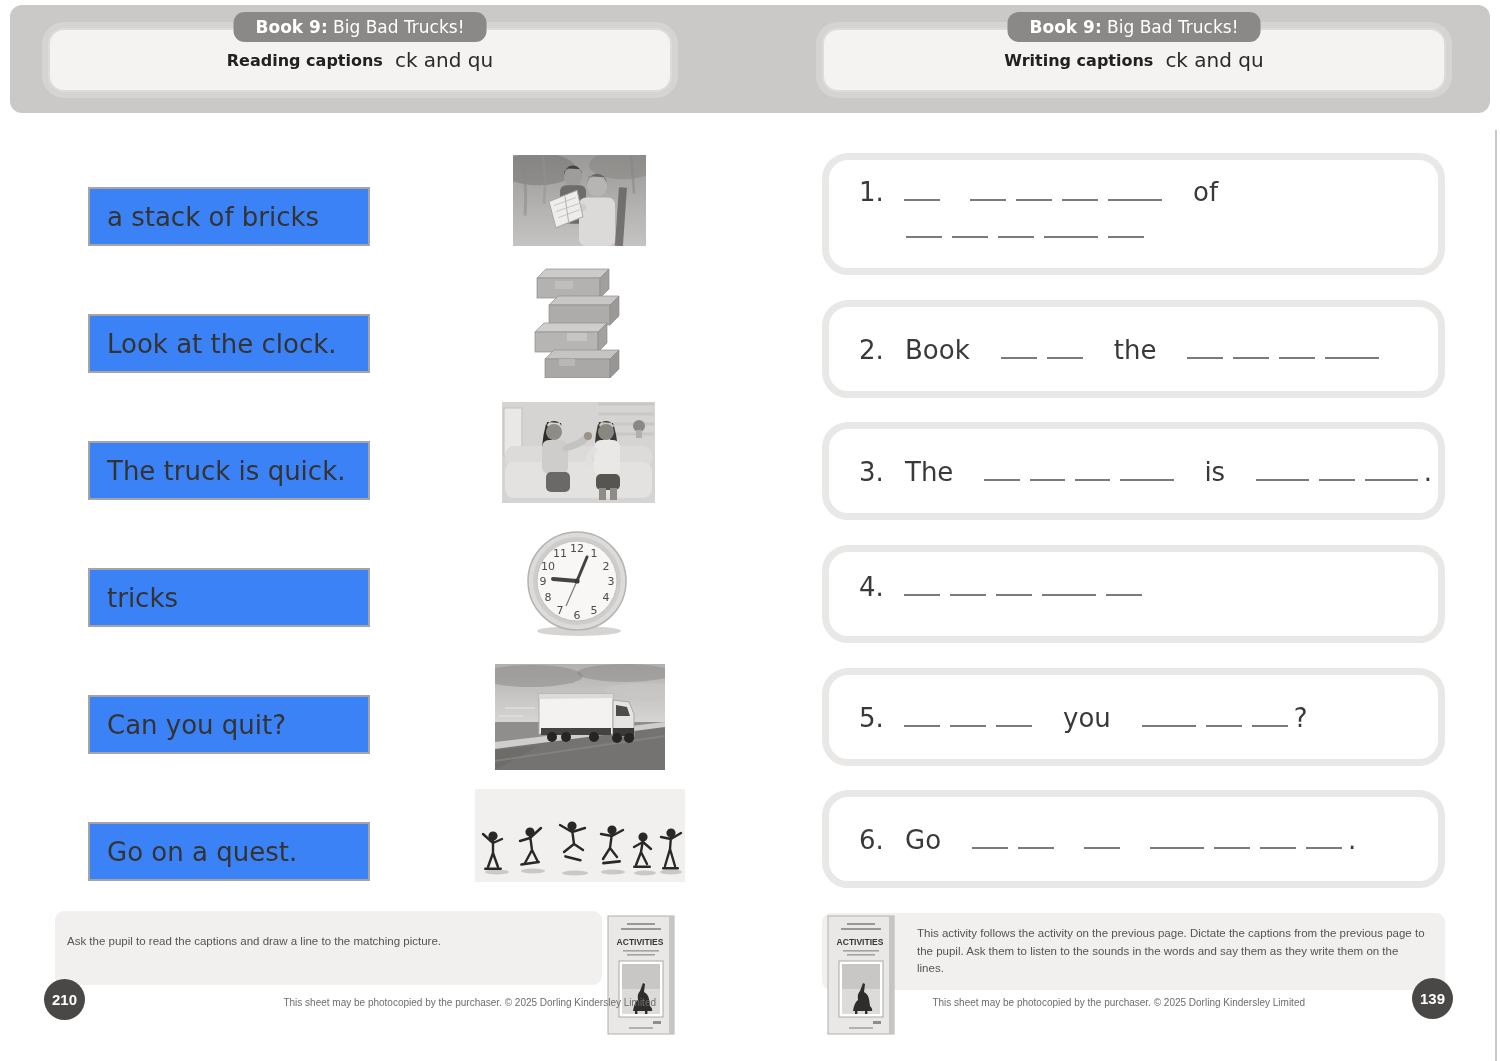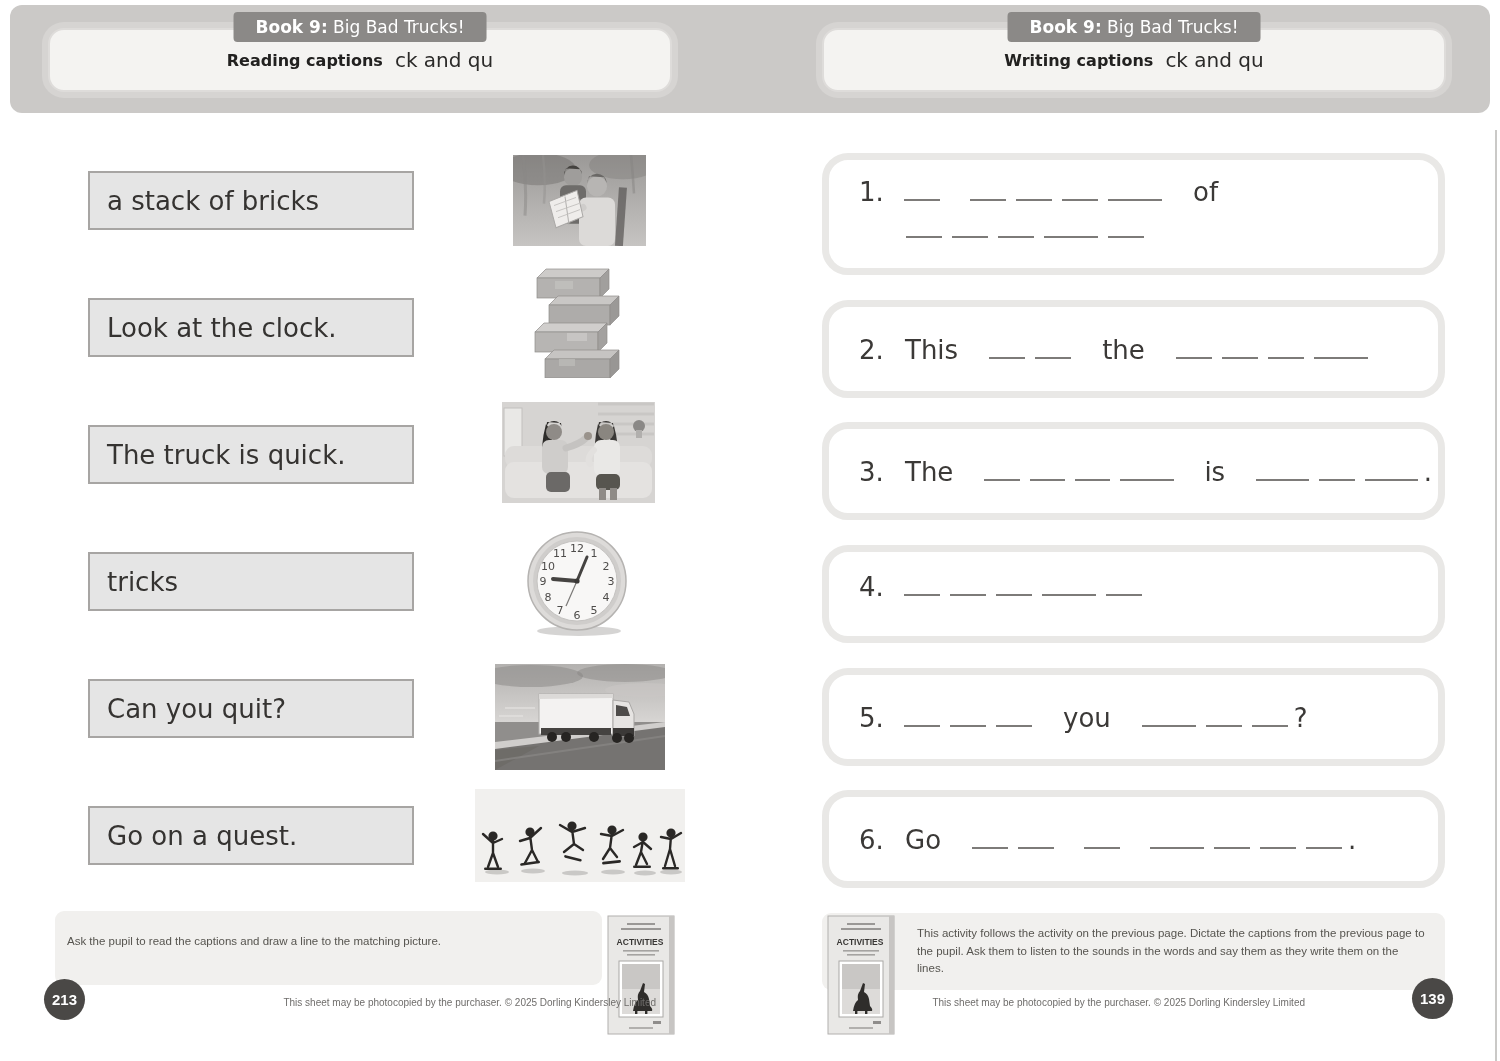--- a/index.html
+++ b/index.html
@@ -8,28 +8,28 @@
 
   
   .band{position:absolute;left:10px;right:10px;top:5px;height:108px;background:#cbc9c7;border-radius:12px;}
 
   
   .header-wrap{position:absolute;top:28px;width:624px;height:64px;}
   .header-wrap.left{left:48px;} .header-wrap.right{left:822px;}
   .header-box{position:absolute;inset:0;background:#f4f3f1;border:2px solid #dedcda;border-radius:16px;
               box-shadow:0 0 0 6px #d6d4d2;display:flex;align-items:center;justify-content:center;}
   .badge{position:absolute;top:-16px;left:50%;transform:translateX(-50%);background:#8b8987;color:#ffffff;
-         border-radius:4px;padding:5px 22px;font-size:17px;white-space:nowrap;z-index:3;}
+         border-radius:11px;padding:5px 22px;font-size:17px;white-space:nowrap;z-index:3;}
   .badge b{font-weight:bold;}
   .page-title{font-weight:bold;font-size:16px;color:#222120;}
   .page-subtitle{font-weight:normal;font-size:20px;color:#2b2a29;margin-left:12px;}
 
   
-  .caption-box{position:absolute;left:88px;width:326px;height:59px;background:#e5e5e5;border:2px solid #a7a5a3;
-               display:flex;align-items:center;padding-left:17px;box-sizing:border-box;font-size:26px;color:#353331;}
+  .caption-box{position:absolute;left:88px;width:282px;height:59px;background:#3b82f6;border:2px solid #a7a5a3;
+               display:flex;align-items:center;padding-left:17px;box-sizing:border-box;font-size:26px;color:#353331;margin-top:16px;}
   .caption-box:nth-of-type(1){top:171px;} .caption-box:nth-of-type(2){top:298px;}
   .caption-box:nth-of-type(3){top:425px;} .caption-box:nth-of-type(4){top:552px;}
   .caption-box:nth-of-type(5){top:679px;} .caption-box:nth-of-type(6){top:806px;}
 
   
   .photo{position:absolute;overflow:hidden;}
   .photo svg{display:block;width:100%;height:100%;}
   .ph1{left:513px;top:155px;width:133px;height:91px;}
   .ph2{left:529px;top:267px;width:100px;height:111px;}
   .ph3{left:502px;top:402px;width:153px;height:101px;}
@@ -311,21 +311,21 @@
           <span class="blank short"></span>
           <span class="blank short"></span>
           <span class="blank short"></span>
           <span class="blank long"></span>
           <span class="blank short"></span>
         </div>
       </div>
       <div class="writing-box">
         <div class="wline">
           <span class="wnum">2.</span>
-          <span class="word">This</span>
+          <span class="word">Book</span>
           <span class="gap"></span>
           <span class="blank short"></span>
           <span class="blank short"></span>
           <span class="gap"></span>
           <span class="word">the</span>
           <span class="gap"></span>
           <span class="blank short"></span>
           <span class="blank short"></span>
           <span class="blank short"></span>
           <span class="blank long"></span>
@@ -409,21 +409,21 @@
       <rect x="15" y="49" width="38" height="50" fill="#c9c7c5"></rect>
       <rect x="15" y="74" width="38" height="25" fill="#dddbd9"></rect>
       <path d="M26,96 q1,-8 5,-11 q-1,-6 2,-9 l3,-8 2,1 -1,8 q4,2 5,7 l1,7 q3,3 2,5 z" fill="#2f2d2b"></path>
       <rect x="28" y="94" width="2.4" height="5" fill="#2f2d2b"></rect>
         <rect x="38" y="94" width="2.4" height="5" fill="#2f2d2b"></rect>
       <rect x="46" y="106" width="8" height="3" fill="#8f8d8b"></rect>
       <rect x="22" y="112" width="24" height="2" fill="#b2b0ae"></rect>
     </svg>
   </div>
   <div class="copyright left">This sheet may be photocopied by the purchaser. © 2025 Dorling Kindersley Limited</div>
-  <div class="page-circle left">213</div>
+  <div class="page-circle left">210</div>
 
   <div class="note-box right">
     <span>This activity follows the activity on the previous page. Dictate the captions from the previous page to the pupil. Ask them to listen to the sounds in the words and say them as they write them on the lines.</span>
   </div>
   <div class="thumb right">
     <svg viewBox="0 0 68 120">
       <rect x="1" y="1" width="66" height="118" fill="#e9e8e6" stroke="#b2b0ae"></rect>
       <rect x="62" y="1" width="5" height="118" fill="#c7c5c3"></rect>
       <rect x="20" y="8" width="28" height="2" fill="#9a9896"></rect>
         <rect x="14" y="13" width="40" height="2" fill="#9a9896"></rect>

